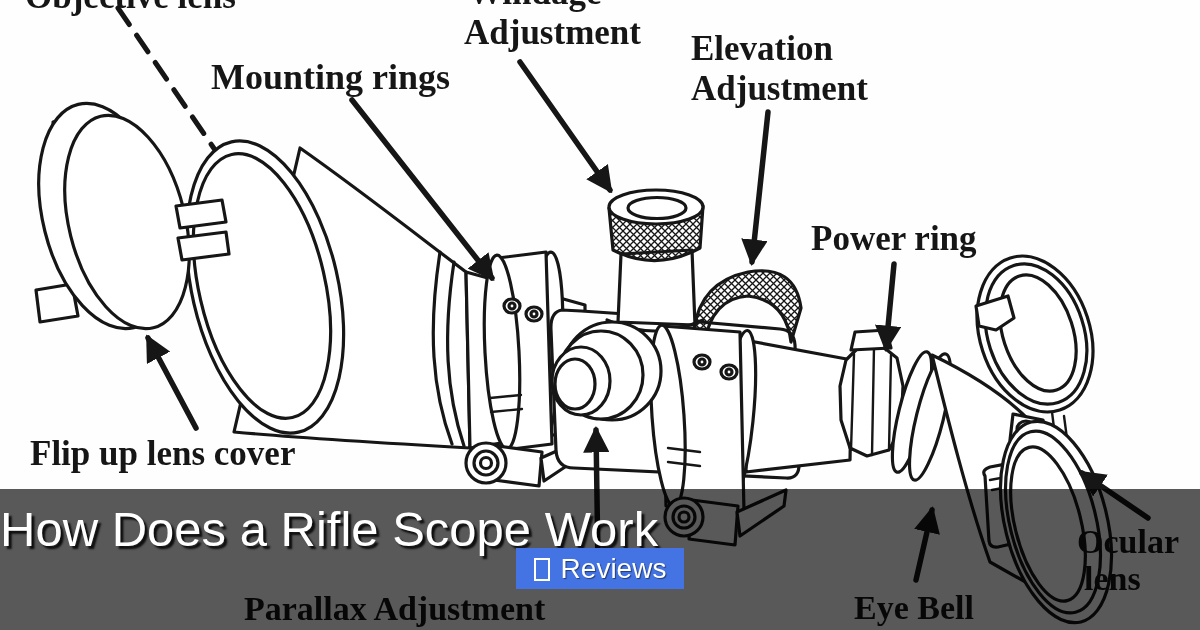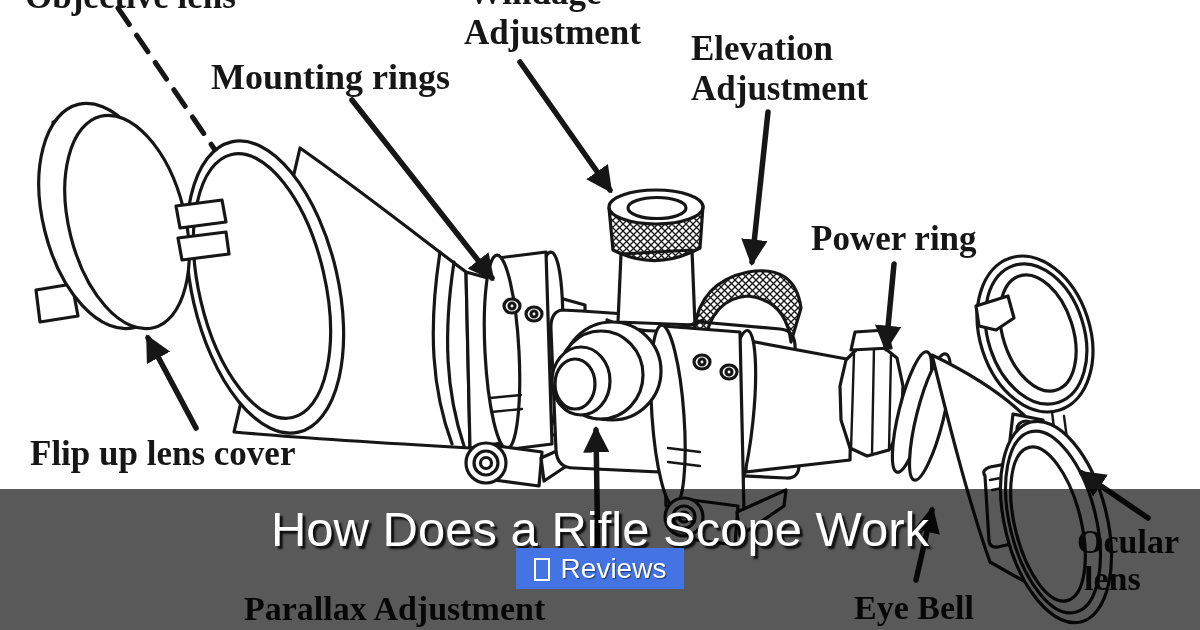--- a/index.html
+++ b/index.html
@@ -1,21 +1,21 @@
 <!DOCTYPE html>
 <html><head>
 <meta charset="utf-8">
 <style>
   html,body{margin:0;padding:0;background:#888;}
   .stage{position:relative;width:1200px;height:630px;overflow:hidden;background:#fefefe;
          font-family:"Liberation Sans",sans-serif;}
   .stage svg{position:absolute;left:0;top:0;}
   .diagram-label{font-family:"Liberation Serif","DejaVu Serif",serif;font-weight:bold;fill:#161616;}
   .scrim{position:absolute;left:0;top:489px;width:1200px;height:141px;background:rgba(0,0,0,0.65);}
-  .title-wrap{position:absolute;left:0;top:503px;width:1200px;text-align:center;}
+  .title-wrap{position:absolute;left:0;top:503px;width:1200px;text-align:left;}
   .page-title{display:inline-block;margin:0;font-size:49px;font-weight:400;color:#ffffff;
               letter-spacing:0px;line-height:1.1;
               text-shadow:3px 3px 2px rgba(0,0,0,0.85);white-space:nowrap;}
   .btn-wrap{position:absolute;left:0;top:548px;width:1200px;text-align:center;}
   .reviews-btn{display:inline-flex;align-items:center;gap:11px;height:41px;padding:0 18px;
                background:#4474e4;border:none;cursor:pointer;
                color:#ffffff;font-family:"Liberation Sans",sans-serif;font-size:28px;
                text-shadow:1px 1px 1px rgba(0,0,0,0.5);}
   .glyph-box{display:inline-block;width:16px;height:23px;border:2.5px solid #ffffff;
              box-sizing:border-box;margin-top:2px;}

